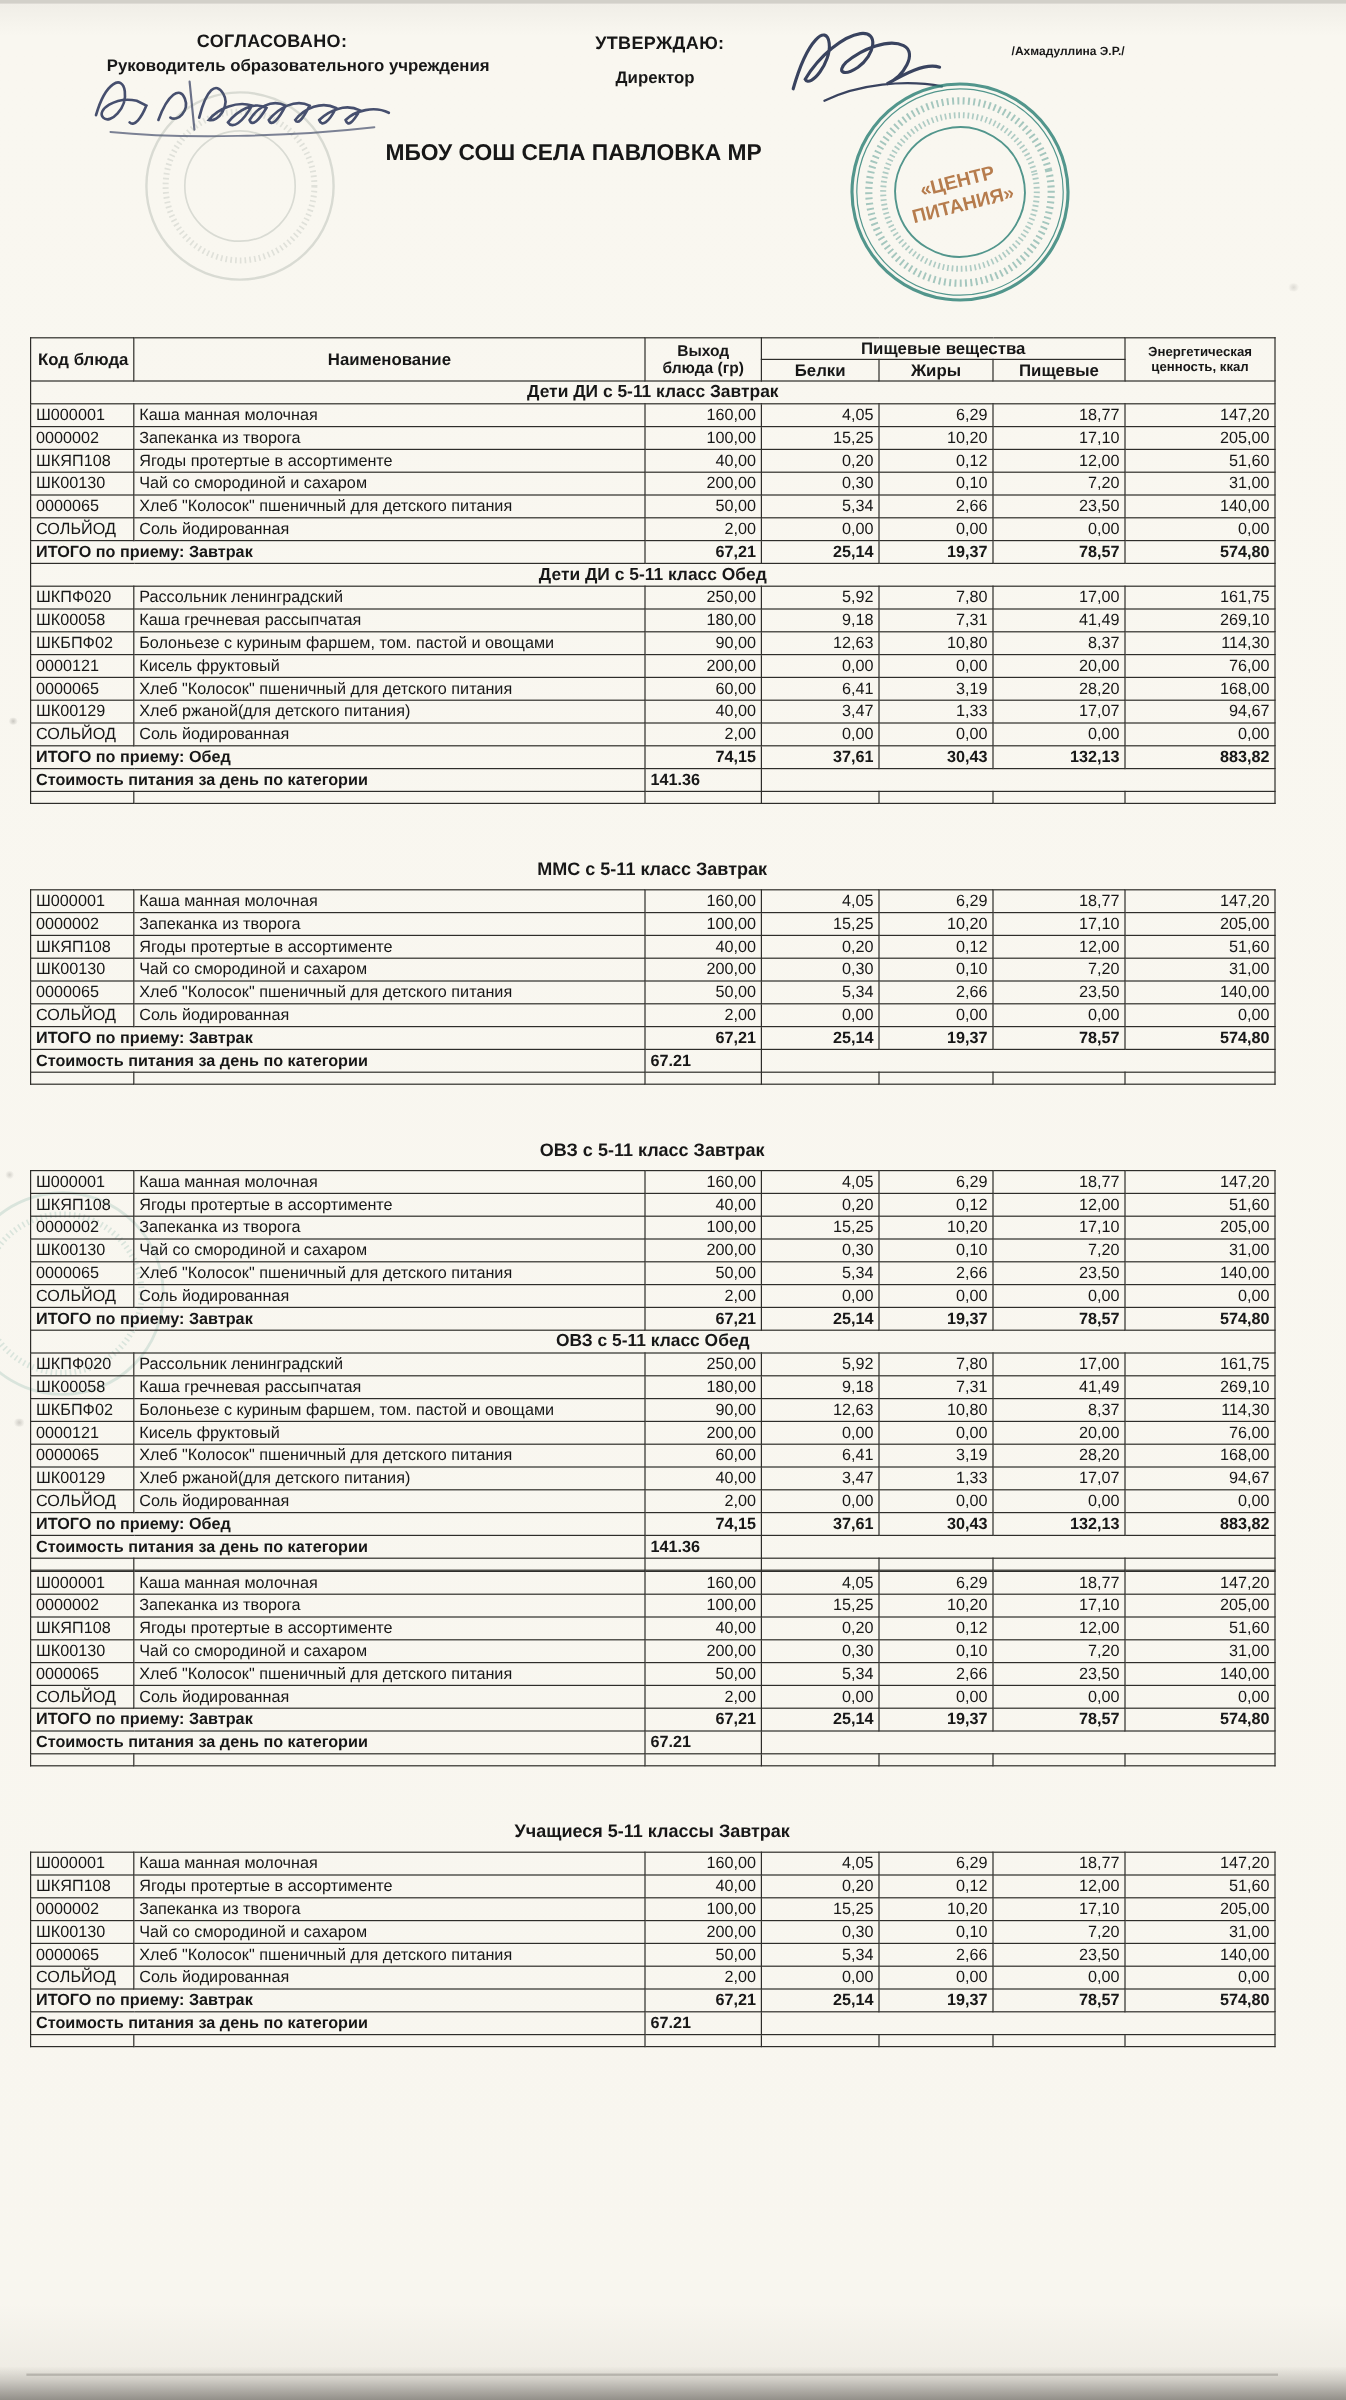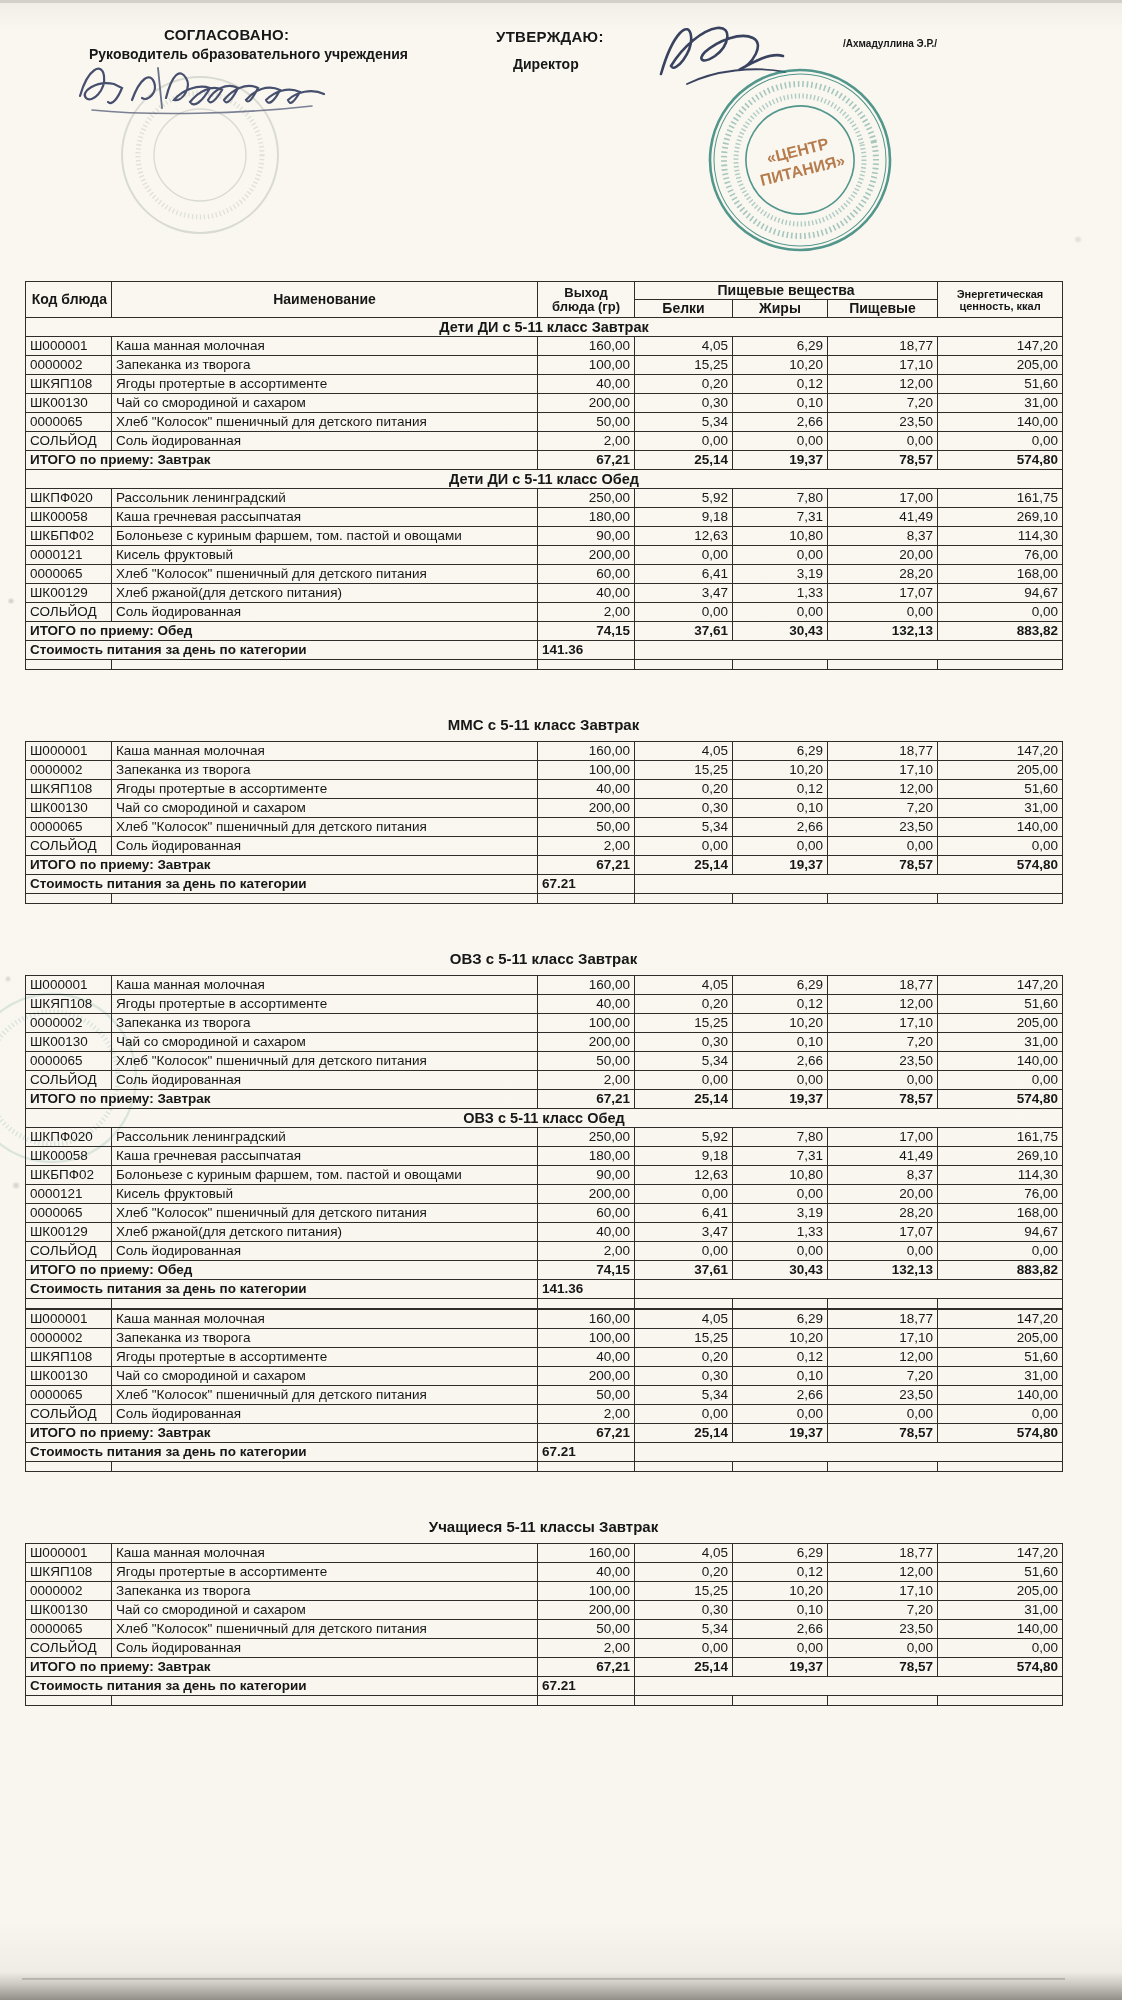--- a/index.html
+++ b/index.html
@@ -95,20 +95,21 @@
       <text x="100" y="116" text-anchor="middle" font-size="16" font-weight="bold" fill="#a8622a">ПИТАНИЯ»</text>
     </g>
   </svg>
 
   <svg class="stamp-ovz" width="180" height="180" viewBox="0 0 180 180">
     <circle cx="90" cy="90" r="84" fill="none" stroke="#3f8a7c" stroke-width="2.4"></circle>
     <circle cx="90" cy="90" r="66" fill="none" stroke="#3f8a7c" stroke-width="5" stroke-dasharray="1.4 2.6"></circle>
   </svg>
 
   <div class="title-block">
+    <div class="title3">МБОУ СОШ СЕЛА ПАВЛОВКА МР</div>
   </div>
 
   <div class="speck" style="left:6px;top:598px;width:10px;height:6px;opacity:.25;"></div>
   <div class="speck" style="left:4px;top:975px;width:8px;height:8px;opacity:.2;"></div>
   <div class="speck" style="left:10px;top:1182px;width:12px;height:7px;opacity:.22;"></div>
   <div class="speck" style="left:1072px;top:236px;width:12px;height:7px;opacity:.15;"></div>
 
   <div id="blocks">
       <table class="menu">
         <colgroup>

